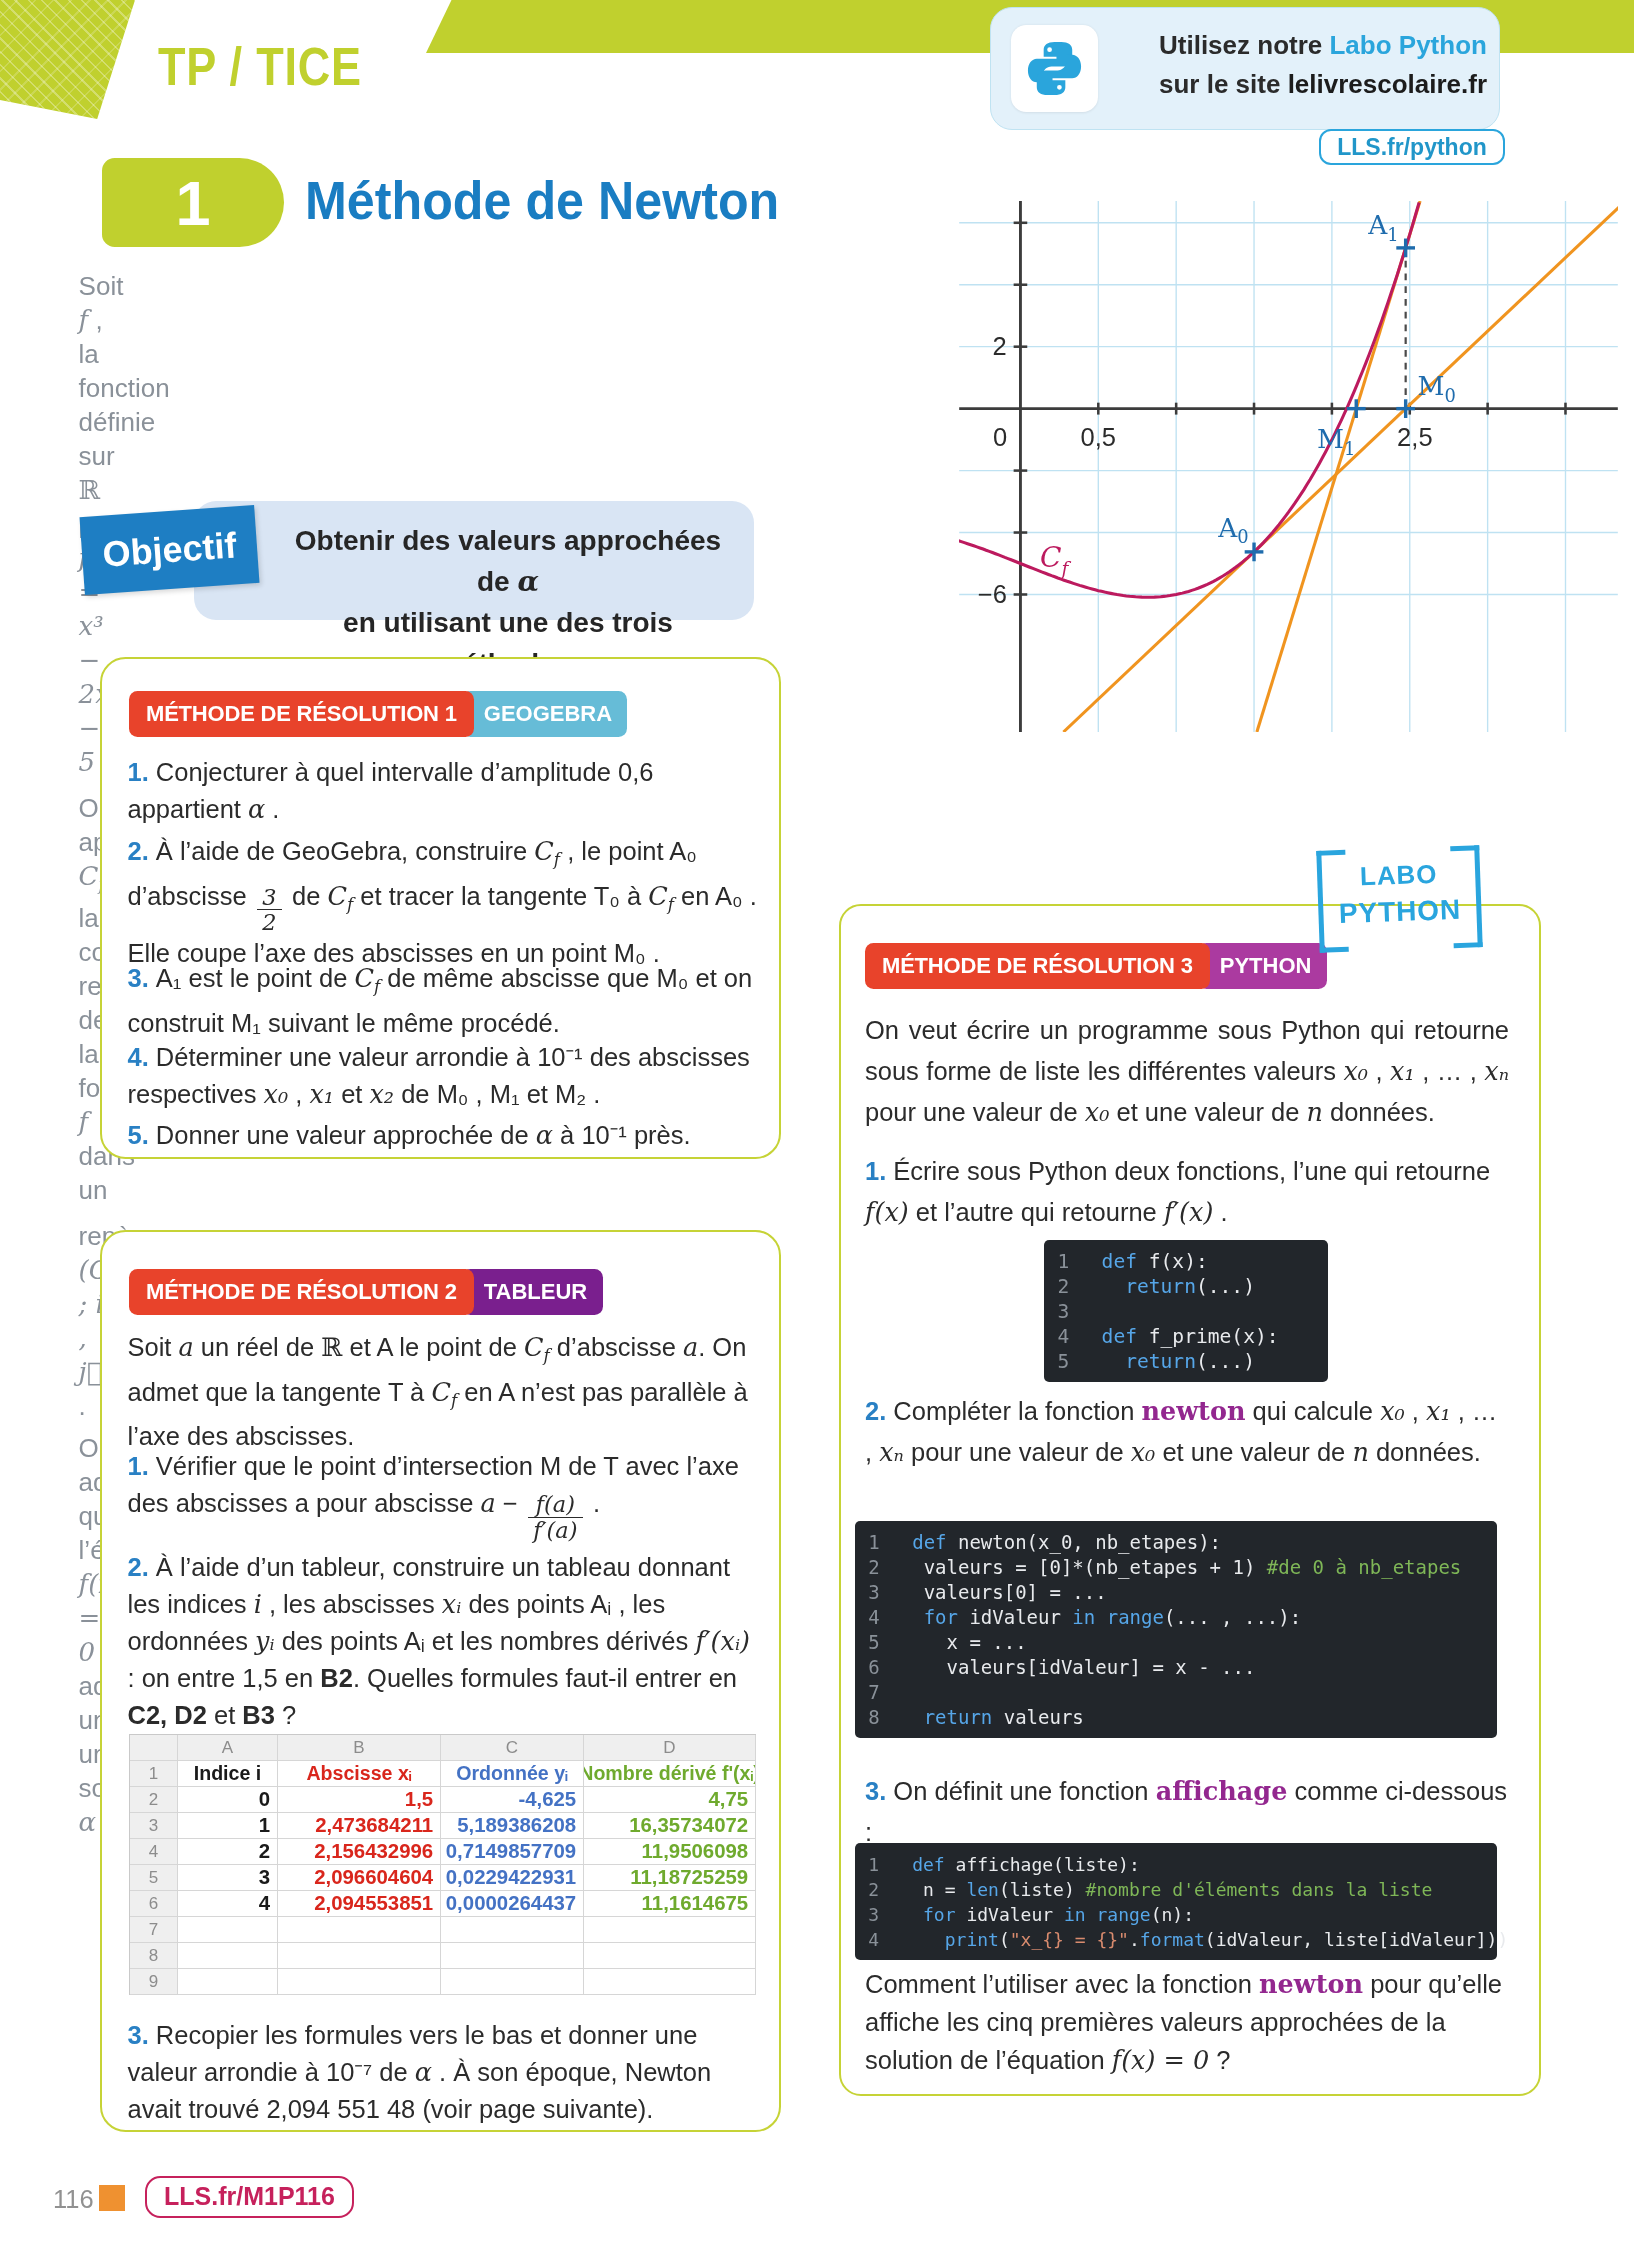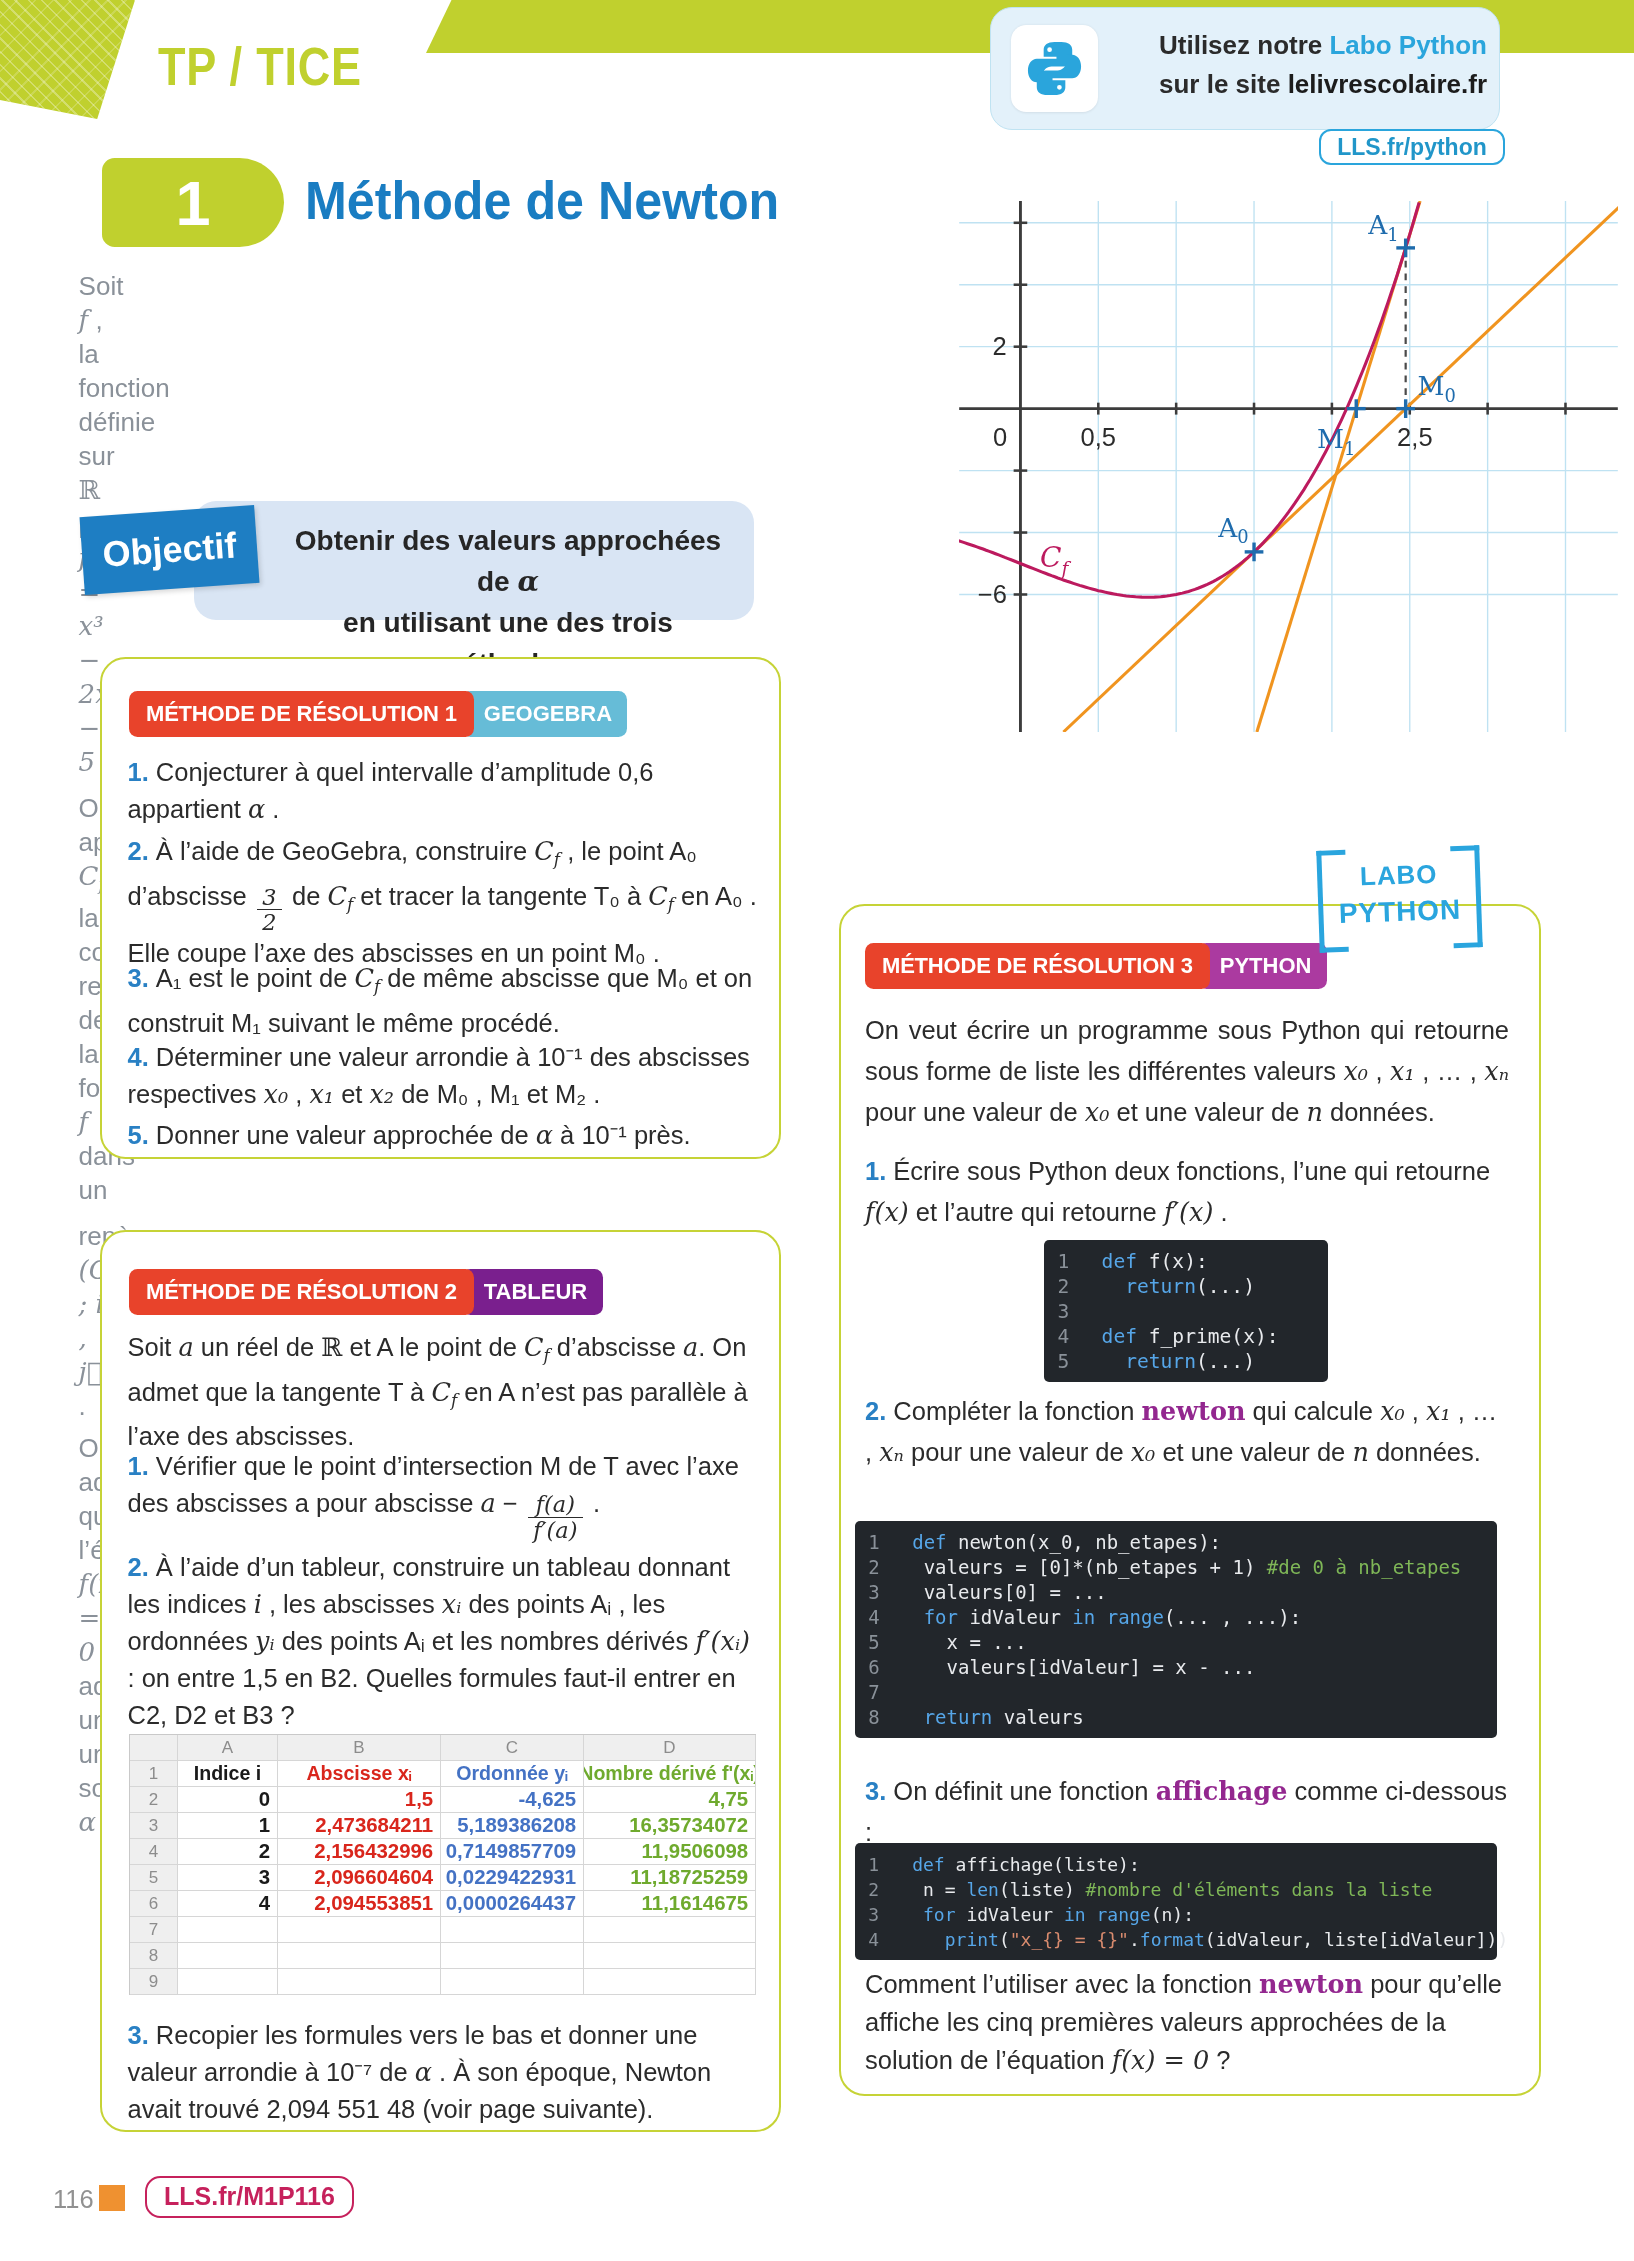--- a/index.html
+++ b/index.html
@@ -43,37 +43,37 @@
   .obj-box{position:absolute;left:194px;top:501px;width:560px;height:119px;background:#d9e5f4;border-radius:22px;text-align:center;}
   .obj-text{position:absolute;left:82px;top:19px;width:464px;font-size:28px;font-weight:700;line-height:41px;color:#262626;}
   .obj-label{position:absolute;left:82px;top:511px;width:175px;height:78px;background:#1e7ec3;
     display:flex;align-items:center;justify-content:center;color:#fff;font-size:36px;font-weight:800;
     transform:rotate(-4deg);box-shadow:1.7px 2.6px 5.1px rgba(0,0,0,.15);}
 
   
   .mbox{position:absolute;background:#fff;border:2.6px solid #c6d336;border-radius:25.5px;}
   #box1{left:100px;top:657px;width:677px;height:498px;}
   #box2{left:100px;top:1230px;width:677px;height:898px;}
-  #box3{left:839px;top:904px;width:698px;height:1188px;}
+  #box3{left:839px;top:904px;width:698px;height:1188px;border-radius:22px;}
   .badge-row{position:absolute;display:flex;align-items:stretch;}
   .method-badge{background:#e8432b;color:#ffffff;font-weight:800;font-size:22px;letter-spacing:-0.2px;
     padding:10.2px 17px;border-radius:8.5px;position:relative;z-index:2;white-space:nowrap;}
   .tool-badge{color:#fff;font-weight:800;font-size:22px;padding:10.2px 15.3px 10.2px 22px;margin-left:-12px;
     border-radius:8.5px;position:relative;z-index:1;white-space:nowrap;display:flex;align-items:center;text-align:right;}
   .tool-geogebra{background:#66bcd7;}
   .tool-tableur{background:#7a1f8e;}
   .tool-python{background:#ab3aa0;}
 
   .bp{position:absolute;left:25.5px;width:632px;font-size:25.5px;line-height:37px;}
   .bp3{position:absolute;left:24px;width:644px;font-size:25.5px;line-height:41px;}
   .justify{text-align:justify;}
 
   .sg-pl{}
   .sg-n{color:#2980c4;font-weight:800;}
-  .sg-b{font-weight:400;}
+  .sg-b{font-weight:700;}
   .sg-m{font-family:"DejaVu Serif",serif;font-style:italic;}
   .sg-bb{font-family:"DejaVu Serif",serif;}
   .sg-sub{font-family:"DejaVu Serif",serif;font-style:italic;font-size:.66em;vertical-align:-.28em;}
   .sg-kwp{color:#93278f;font-weight:800;font-family:"DejaVu Serif",serif;}
   .frac{display:inline-block;text-align:center;vertical-align:-1.0em;font-family:"DejaVu Serif",serif;
     font-style:italic;line-height:1.1;margin:0 3.4px;}
   .ftop{display:block;border-bottom:1.7px solid #2b2b2b;padding:0 5.1px;font-size:.88em;}
   .fbot{display:block;padding:0 5.1px;font-size:.88em;}
 
   

